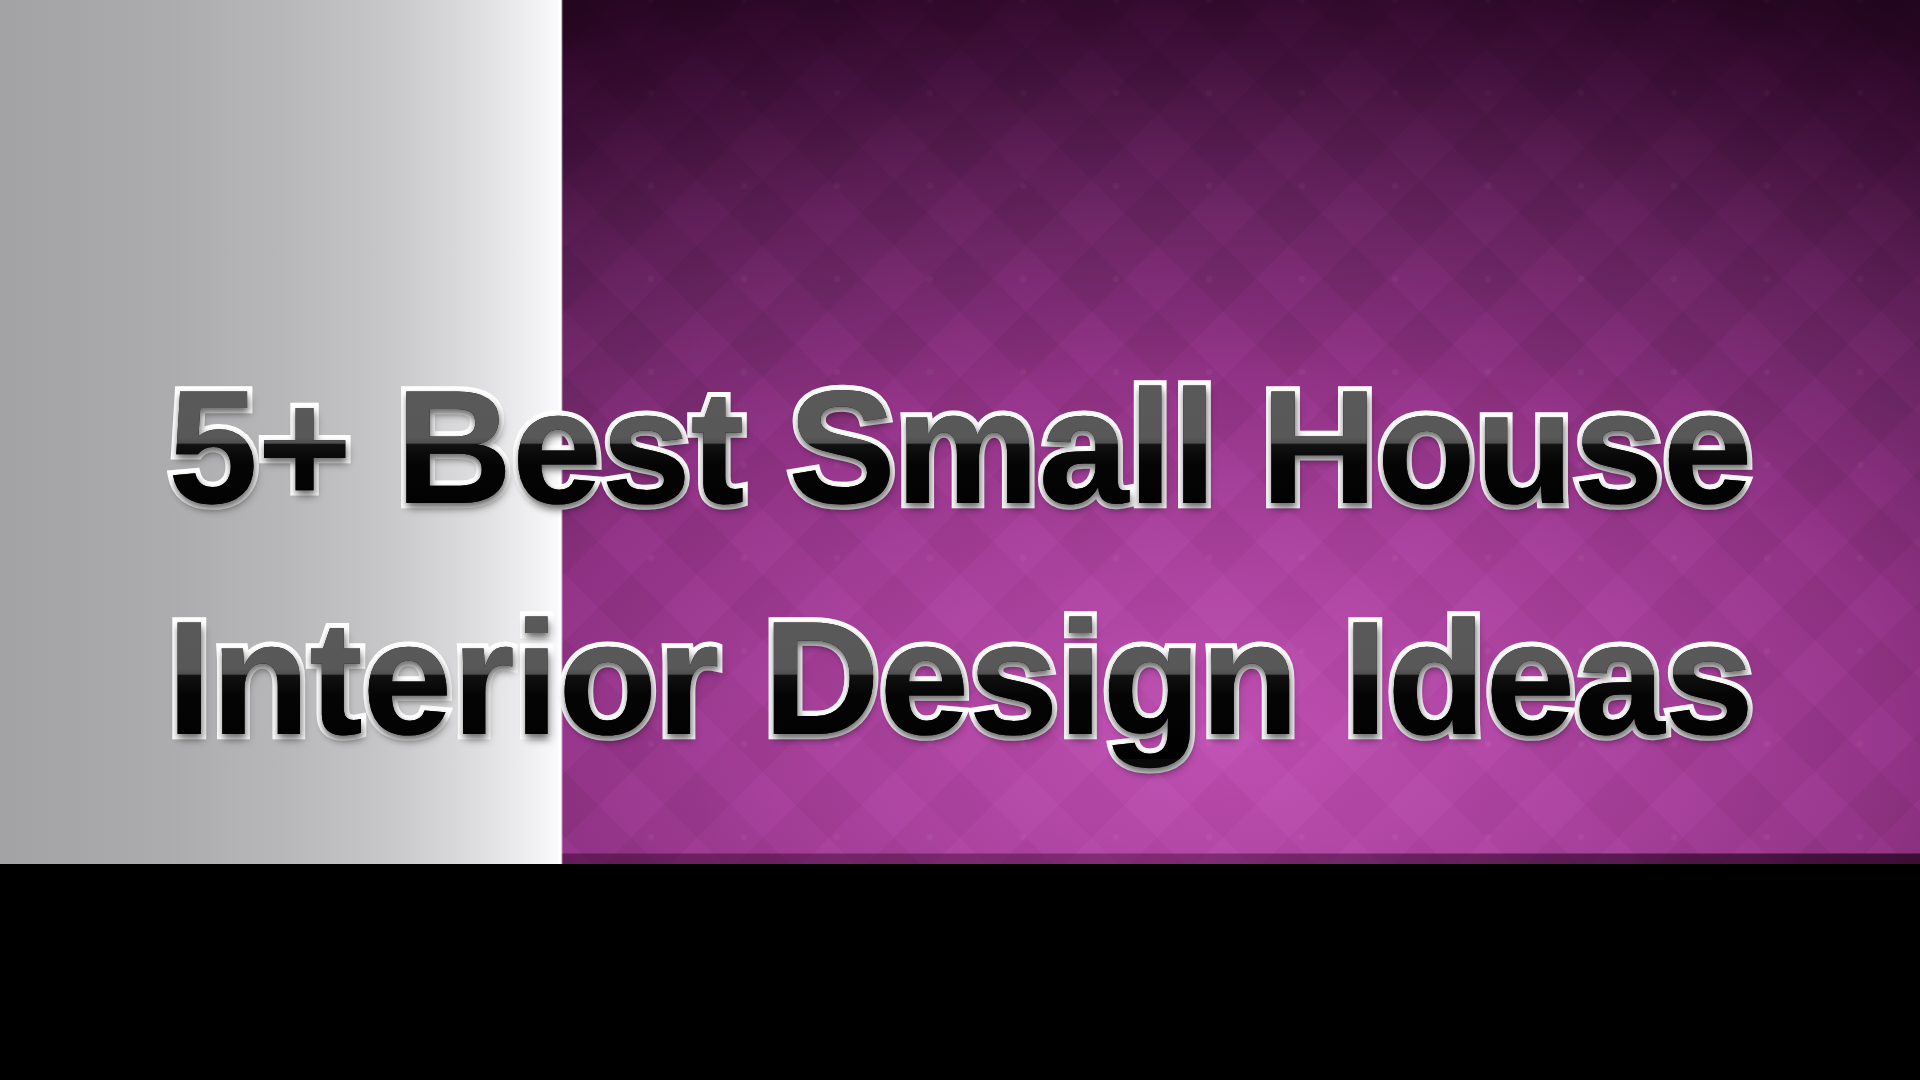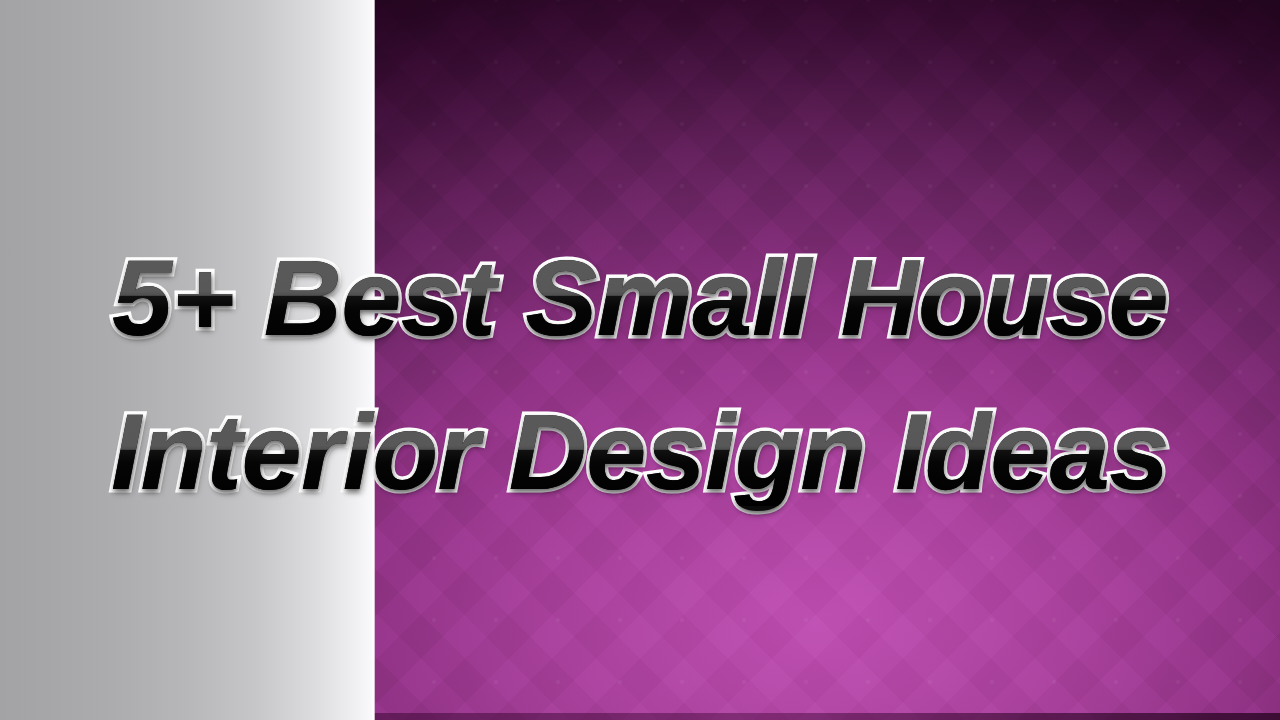--- a/index.html
+++ b/index.html
@@ -4,25 +4,24 @@
 <title>Title Slide</title>
 <style>
   html, body {
     margin: 0;
     padding: 0;
     background: #000;
   }
   #stage {
     position: relative;
     width: 1280px;
-    height: 720px;
+    height: 576px;
     overflow: hidden;
     font-family: "Liberation Sans", sans-serif;
     background: #fdba74;
-    font-style: italic;
   }
 
   
   .bg-purple-base {
     position: absolute;
     inset: 0;
     background:
       radial-gradient(ellipse 78% 92% at 64% 86%,
         #bd4fb1 0%,
         #b348a6 14%,

